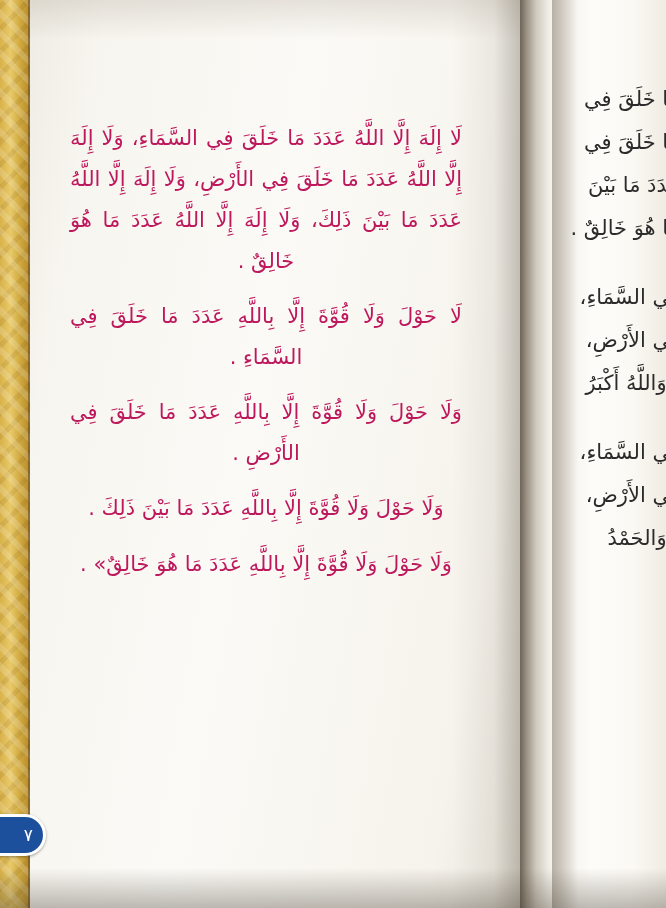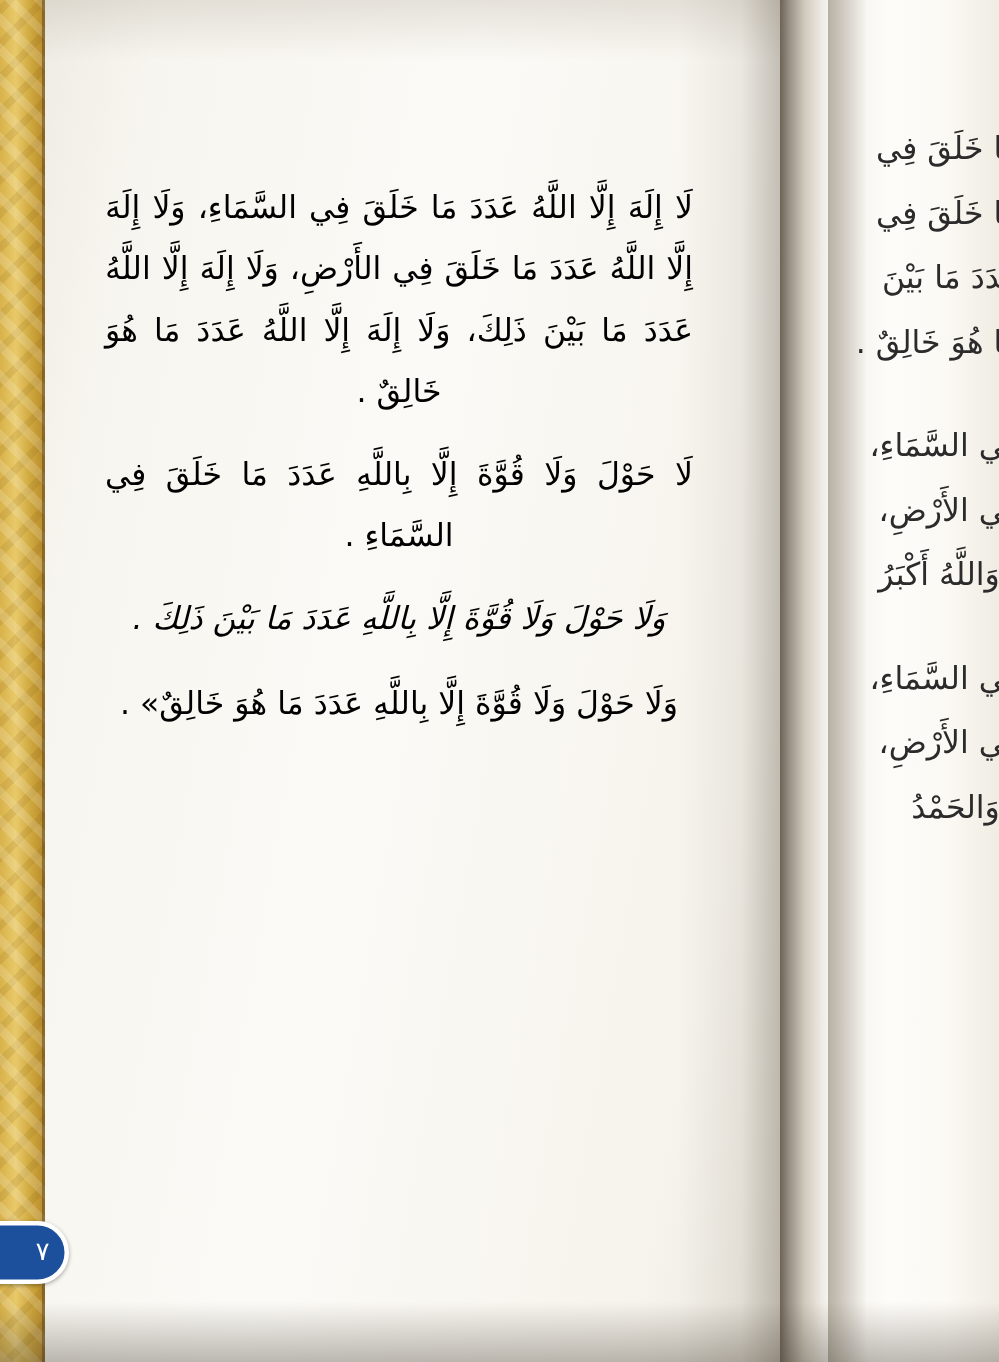--- a/index.html
+++ b/index.html
@@ -95,40 +95,40 @@
     left: 0; top: 0;
     width: 26px; height: 100%;
     background: linear-gradient(90deg, rgba(110,100,85,0.45), rgba(255,255,255,0));
   }
 
   
   .arabic {
     direction: rtl;
     text-align: justify;
     font-family: "DejaVu Sans", sans-serif;
-    color: #000000;
+    color: #be185d;
   }
   .left-text {
     position: absolute;
     left: 70px;
     top: 118px;
     width: 392px;
   }
   .para {
     margin: 0 0 14px 0;
     font-size: 21px;
     line-height: 1.95;
     letter-spacing: 0.2px;
     text-align: justify;
     text-align-last: center;
   }
   .para.p1 { text-align: justify; text-align-last: center; }
   .para.p2 { margin-top: 4px; }
   .para.p3 { margin-top: 14px; }
-  .para.p4 { margin-top: 6px; font-style: italic; }
+  .para.p4 { margin-top: 6px; }
   .para.p5 { margin-top: 16px; }
 
   .right-text {
     position: absolute;
     left: 556px;
     top: 78px;
     width: 118px;
     overflow: hidden;
     height: 800px;
   }
@@ -184,20 +184,21 @@
   </div>
   <div class="cover-inner-shadow"></div>
 
   <div class="page-left">
     <div class="page-left-top-curve"></div>
   </div>
 
   <div class="left-text arabic">
     <p class="para p1">لَا إِلَهَ إِلَّا اللَّهُ عَدَدَ مَا خَلَقَ فِي السَّمَاءِ، وَلَا إِلَهَ إِلَّا اللَّهُ عَدَدَ مَا خَلَقَ فِي الأَرْضِ، وَلَا إِلَهَ إِلَّا اللَّهُ عَدَدَ مَا بَيْنَ ذَلِكَ، وَلَا إِلَهَ إِلَّا اللَّهُ عَدَدَ مَا هُوَ خَالِقٌ .</p>
     <p class="para p2">لَا حَوْلَ وَلَا قُوَّةَ إِلَّا بِاللَّهِ عَدَدَ مَا خَلَقَ فِي السَّمَاءِ .</p>
+    <p class="para p3">وَلَا حَوْلَ وَلَا قُوَّةَ إِلَّا بِاللَّهِ عَدَدَ مَا خَلَقَ فِي الأَرْضِ .</p>
     <p class="para p4">وَلَا حَوْلَ وَلَا قُوَّةَ إِلَّا بِاللَّهِ عَدَدَ مَا بَيْنَ ذَلِكَ .</p>
     <p class="para p5">وَلَا حَوْلَ وَلَا قُوَّةَ إِلَّا بِاللَّهِ عَدَدَ مَا هُوَ خَالِقٌ» .</p>
   </div>
 
   <div class="gutter"></div>
 
   <div class="page-right"></div>
 
   <div class="right-text">
     <div class="rline">مَا خَلَقَ فِي</div>

